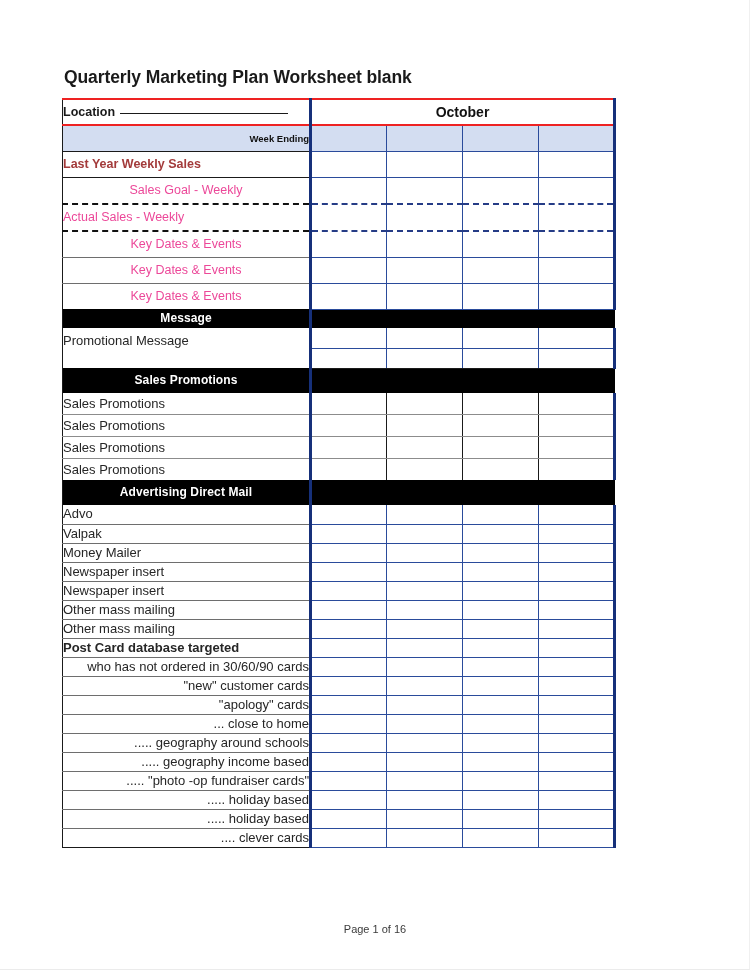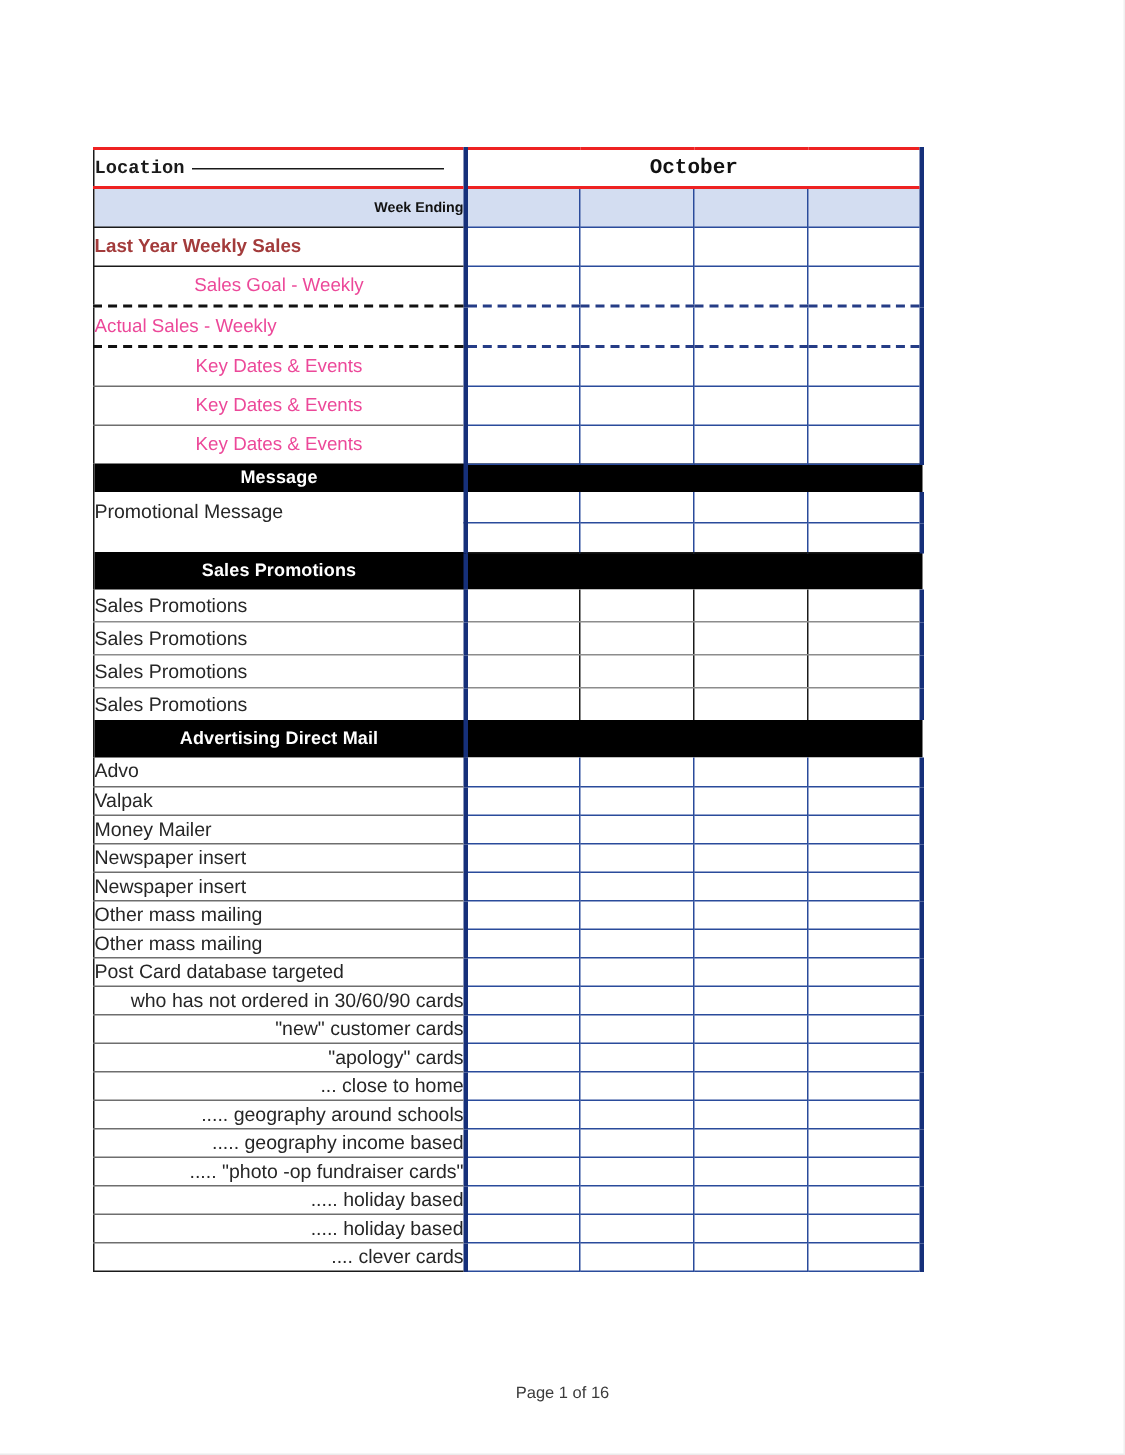--- a/index.html
+++ b/index.html
@@ -61,31 +61,31 @@
   
   .lbl {
     font-size: 13px;
     color: #262626;
     padding: 0 4px 0 3px;
     height: 19px;
     line-height: 19px;
     white-space: nowrap;
     overflow: hidden;
   }
-  .lbl.bold { font-weight: normal; margin-left: 24px; }
+  .lbl.bold { font-weight: bold; margin-left: 24px; }
   .lbl.center { text-align: center; }
   .lbl.right  { text-align: right; margin-left: 44px; }
   .lbl.left   { text-align: left; }
 
   .data {
     height: 19px;
   }
 
   
-  .bt-red    { border-top: 2.5px solid #ee2222; font-family: Liberation Mono, monospace; }
+  .bt-red    { border-top: 2.5px solid #ee2222; }
   .bb-red    { border-bottom: 2.5px solid #ee2222; }
   .bb-black  { border-bottom: 1.6px solid #1a1a1a; }
   .bb-gray   { border-bottom: 1px solid #6e6e6e; }
   .bb-thingray { border-bottom: 1px solid #8c8c8c; }
   .bb-blue   { border-bottom: 1px solid #2a4b9b; }
   .bb-dashdot{ border-bottom: 2px dashed #111111; }
   .bb-bluedash { border-bottom: 2px dashed #253c86; }
 
   .bl-black  { border-left: 1.6px solid #1a1a1a; }
   .br-black  { border-right: 1.6px solid #1a1a1a; }
@@ -155,20 +155,21 @@
     text-align: center;
     font-size: 11px;
     color: #3b3b3b;
   }
 </style>
 </head>
 <body>
 
 <div class="page">
 
+  <div class="doc-title">Quarterly Marketing Plan Worksheet blank</div>
 
   <table class="wsheet">
     <colgroup>
       <col class="c-label">
       <col class="c-data">
         <col class="c-data">
         <col class="c-data">
         <col class="c-data">
     </colgroup>
     <tbody>

